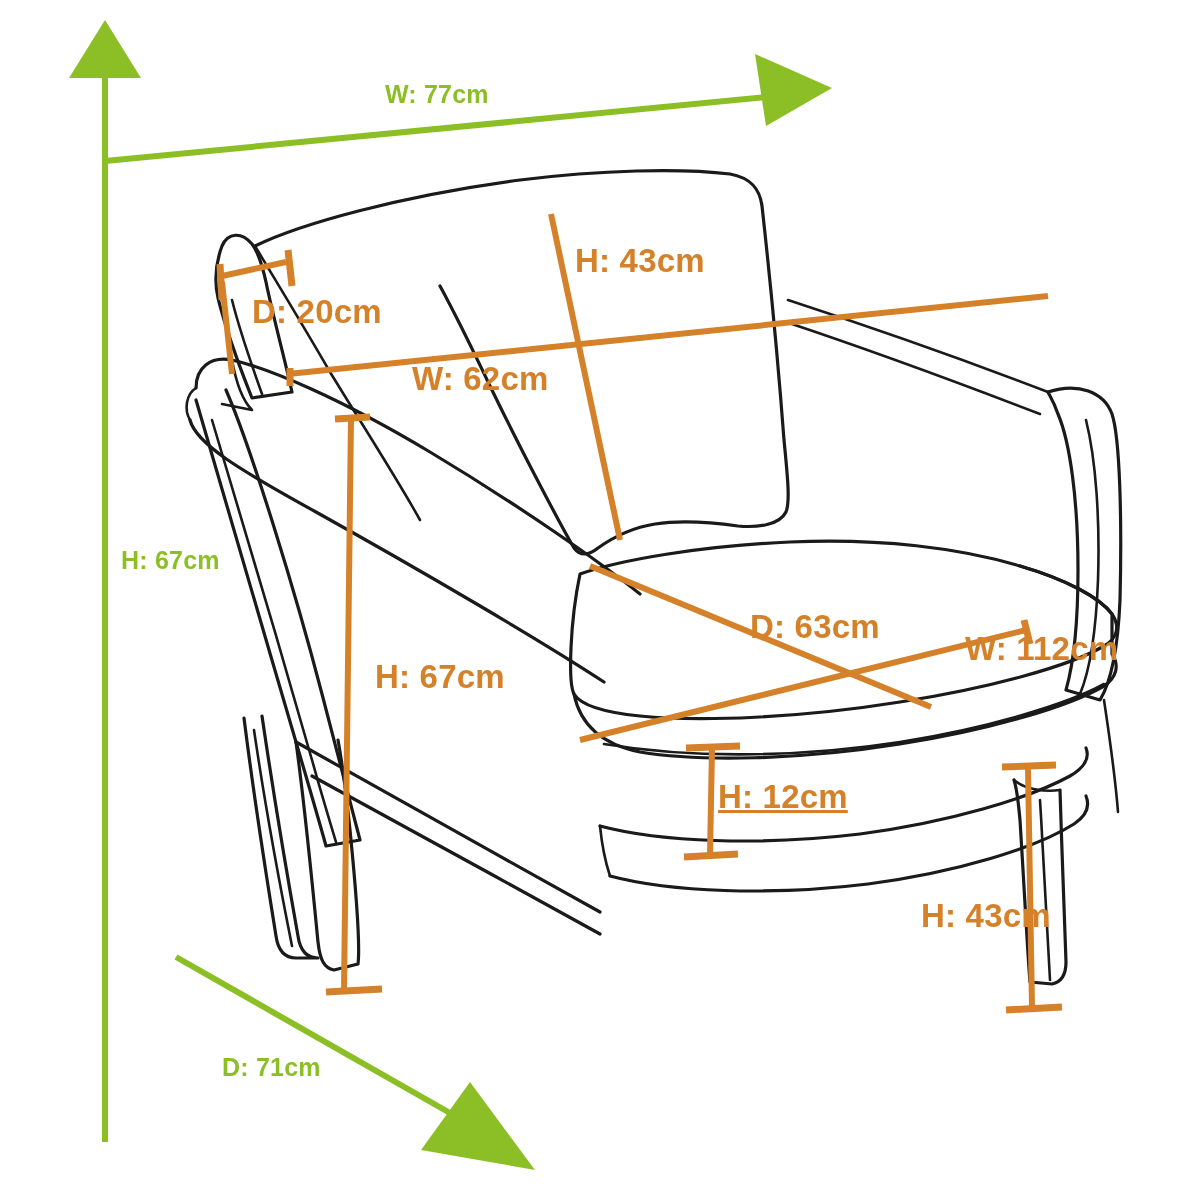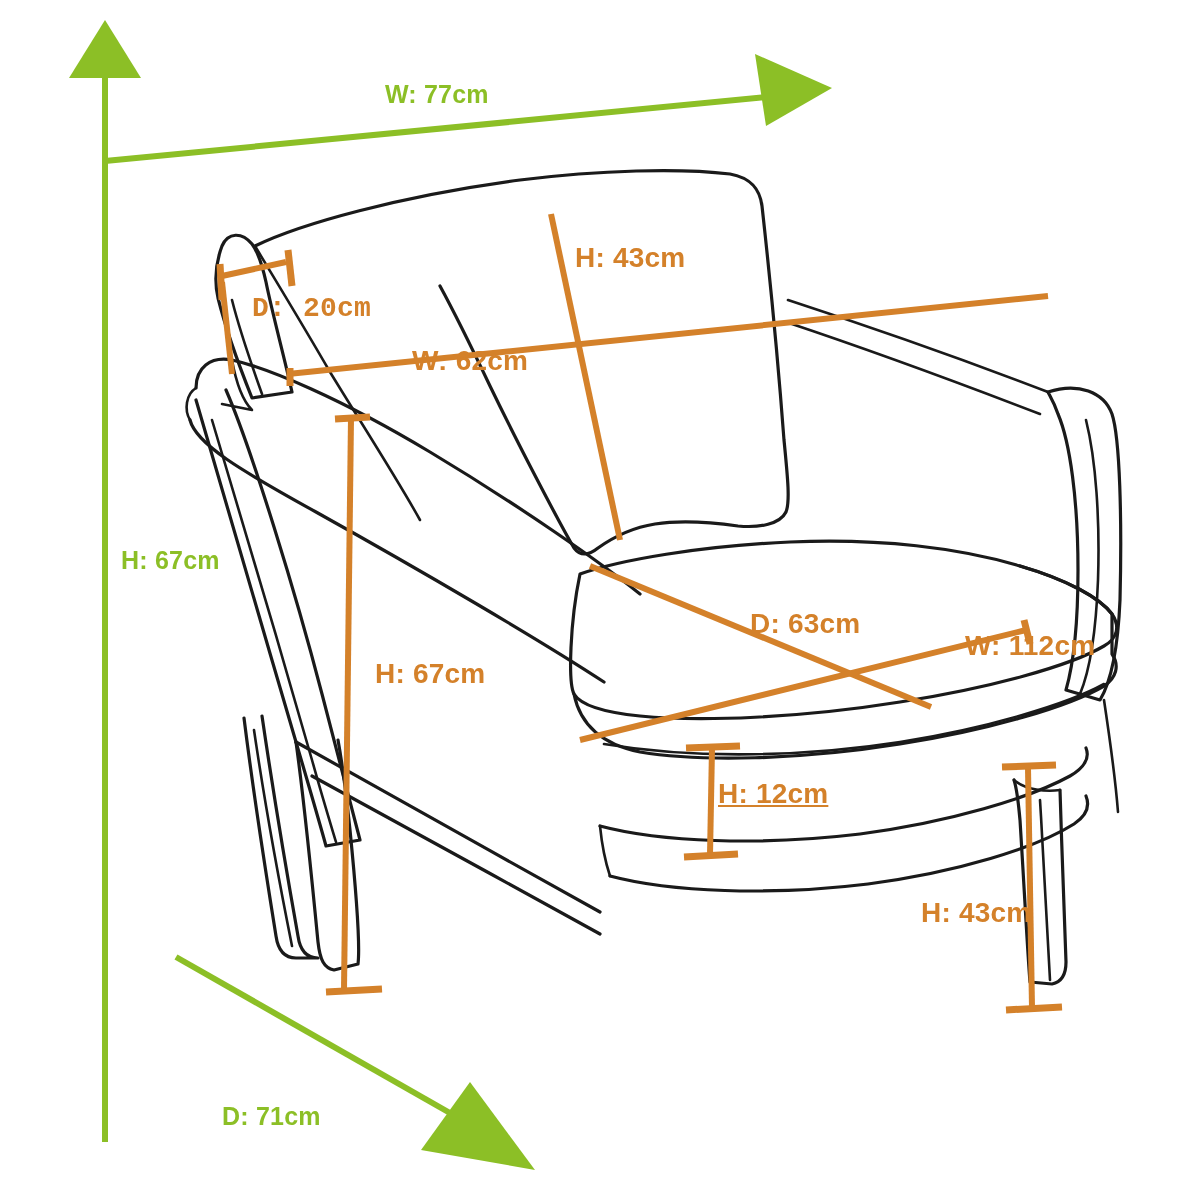--- a/index.html
+++ b/index.html
@@ -64,21 +64,21 @@
   .label {
     position: absolute;
     font-family: "Liberation Sans", sans-serif;
     font-weight: bold;
     white-space: nowrap;
     letter-spacing: 0.2px;
     user-select: none;
   }
   .label-orange {
     color: #d4812a;
-    font-size: 28px;
+    font-size: 33px;
   }
   .label-green {
     color: #8cbf26;
     font-size: 25px;
   }
 </style>
 </head>
 <body>
 
 <div id="diagram-root">
@@ -239,27 +239,27 @@
       <path class="dim-green" d="M 176,957 L 450,1113"></path>
       <polygon class="arrow-green" points="535,1170 421,1150 470,1082"></polygon>
 
     </g>
   </svg>
 
   <div class="label label-green" style="left:385px; top:80px;">W: 77cm</div>
 
   <div class="label label-green" style="left:121px; top:546px;">H: 67cm</div>
 
-  <div class="label label-green" style="left:222px; top:1102px;">D: 71cm</div>
+  <div class="label label-green" style="left:222px; top:1053px;">D: 71cm</div>
 
   <div class="label label-orange" style="left:575px; top:242px;">H: 43cm</div>
 
-  <div class="label label-orange" style="left:252px; top:293px;font-family:Liberation Mono, monospace;">D: 20cm</div>
-
-  <div class="label label-orange" style="left:412px; top:345px;">W: 62cm</div>
+  <div class="label label-orange" style="left:252px; top:293px;">D: 20cm</div>
+
+  <div class="label label-orange" style="left:412px; top:360px;">W: 62cm</div>
 
   <div class="label label-orange" style="left:375px; top:658px;">H: 67cm</div>
 
   <div class="label label-orange" style="left:750px; top:608px;">D: 63cm</div>
 
   <div class="label label-orange" style="left:965px; top:630px;">W: 112cm</div>
 
   <div class="label label-orange" style="left:718px; top:778px;text-decoration:underline;">H: 12cm</div>
 
   <div class="label label-orange" style="left:921px; top:897px;">H: 43cm</div>

